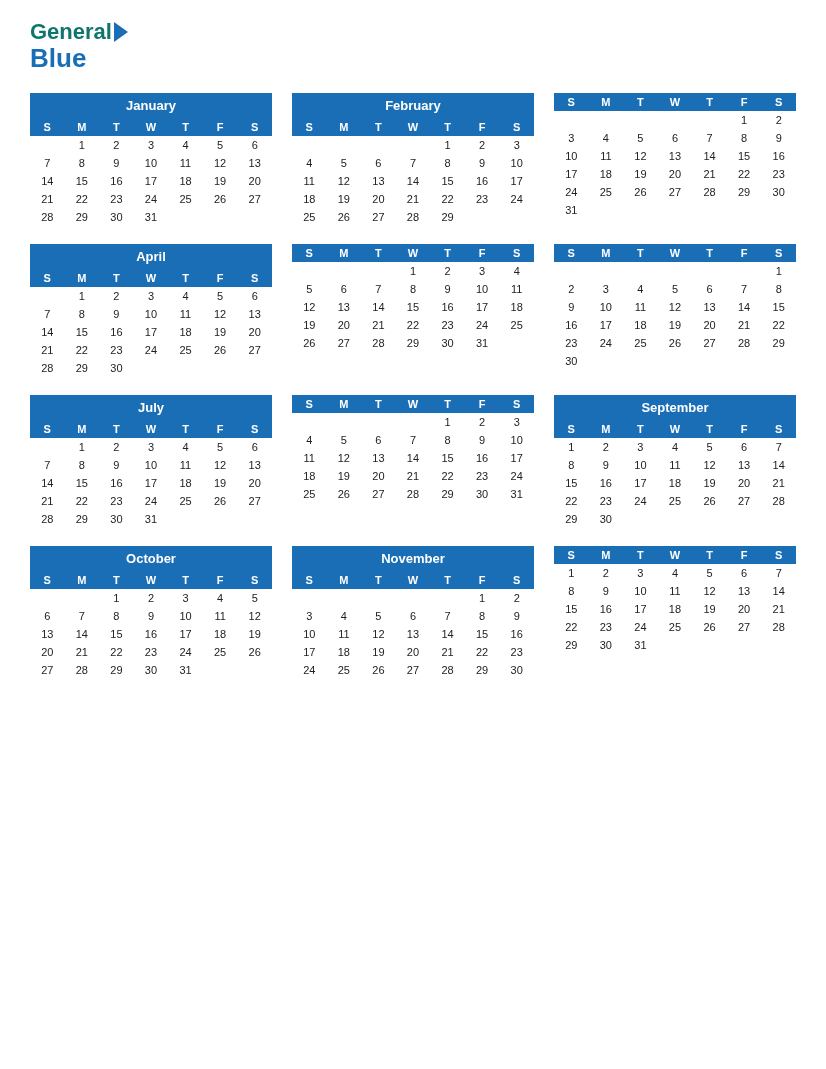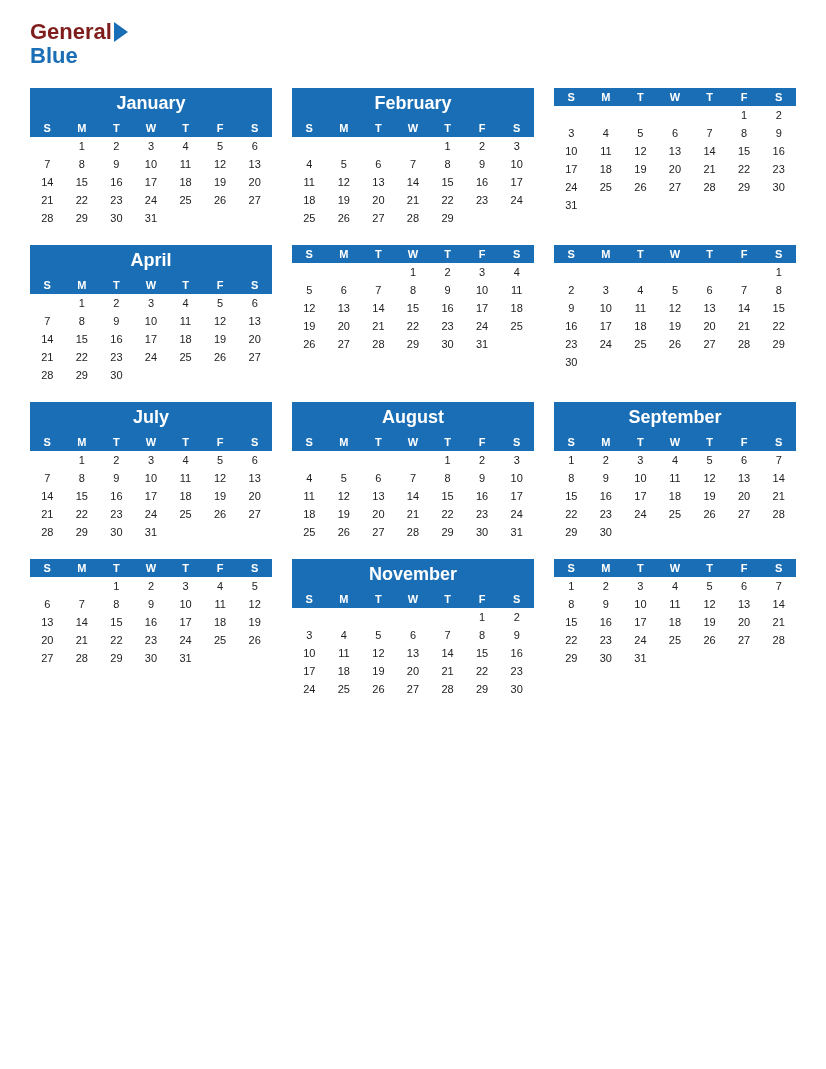--- a/index.html
+++ b/index.html
@@ -15,21 +15,21 @@
       justify-content: space-between;
       align-items: center;
       margin-bottom: 20px;
     }
     .logo {
       display: flex;
       align-items: center;
       font-size: 22px;
       font-weight: bold;
     }
-    .logo-general { color: #7f1d1d; }
+    .logo-general { color: #0f766e; }
     .logo-blue { color: #1a6eb5; }
     .logo-triangle {
       width: 0; height: 0;
       border-left: 14px solid #1a6eb5;
       border-top: 10px solid transparent;
       border-bottom: 10px solid transparent;
       margin-left: 2px;
       margin-right: 2px;
     }
     .year {
@@ -42,21 +42,21 @@
       grid-template-columns: repeat(3, 1fr);
       gap: 18px 20px;
     }
     .month-calendar {
       width: 100%;
     }
     .month-header {
       background: #1a6eb5;
       color: #fff;
       text-align: center;
-      font-size: 18px;
+      font-size: 13px;
       font-weight: bold;
       padding: 5px 0;
     }
     .cal-table {
       width: 100%;
       border-collapse: collapse;
     }
     .cal-table thead tr th {
       background: #1a6eb5;
       color: #fff;
@@ -76,21 +76,21 @@
 </head>
 <body>
 
 <div class="header">
   <div class="logo">
   <div style="display:flex;flex-direction:column;line-height:1.1;">
     <div style="display:flex;align-items:center;">
       <span class="logo-general">General</span>
       <div class="logo-triangle"></div>
     </div>
-    <span class="logo-blue" style="font-size:22px;font-weight:bold;color:#1a6eb5;">Blue</span>
+    <span class="logo-blue" style="font-size:26px;font-weight:bold;color:#1a6eb5;">Blue</span>
   </div>
 </div>
   <div class="year"></div>
 </div>
 
 <div class="calendars-grid" id="calendarsGrid">
 <div class="month-calendar">
       <div class="month-header">January</div>
       <table class="cal-table">
         <thead>
@@ -540,21 +540,20 @@
             <td>30</td>
             <td>31</td>
             <td></td>
             <td></td>
             <td></td>
           </tr>
         </tbody>
       </table>
     </div>
     <div class="month-calendar">
-      <div class="month-header">August</div>
       <table class="cal-table">
         <thead>
           <tr>
             <th>S</th>
             <th>M</th>
             <th>T</th>
             <th>W</th>
             <th>T</th>
             <th>F</th>
             <th>S</th>
@@ -666,20 +665,21 @@
             <td></td>
             <td></td>
             <td></td>
             <td></td>
             <td></td>
           </tr>
         </tbody>
       </table>
     </div>
     <div class="month-calendar">
+      <div class="month-header">October</div>
       <table class="cal-table">
         <thead>
           <tr>
             <th>S</th>
             <th>M</th>
             <th>T</th>
             <th>W</th>
             <th>T</th>
             <th>F</th>
             <th>S</th>

